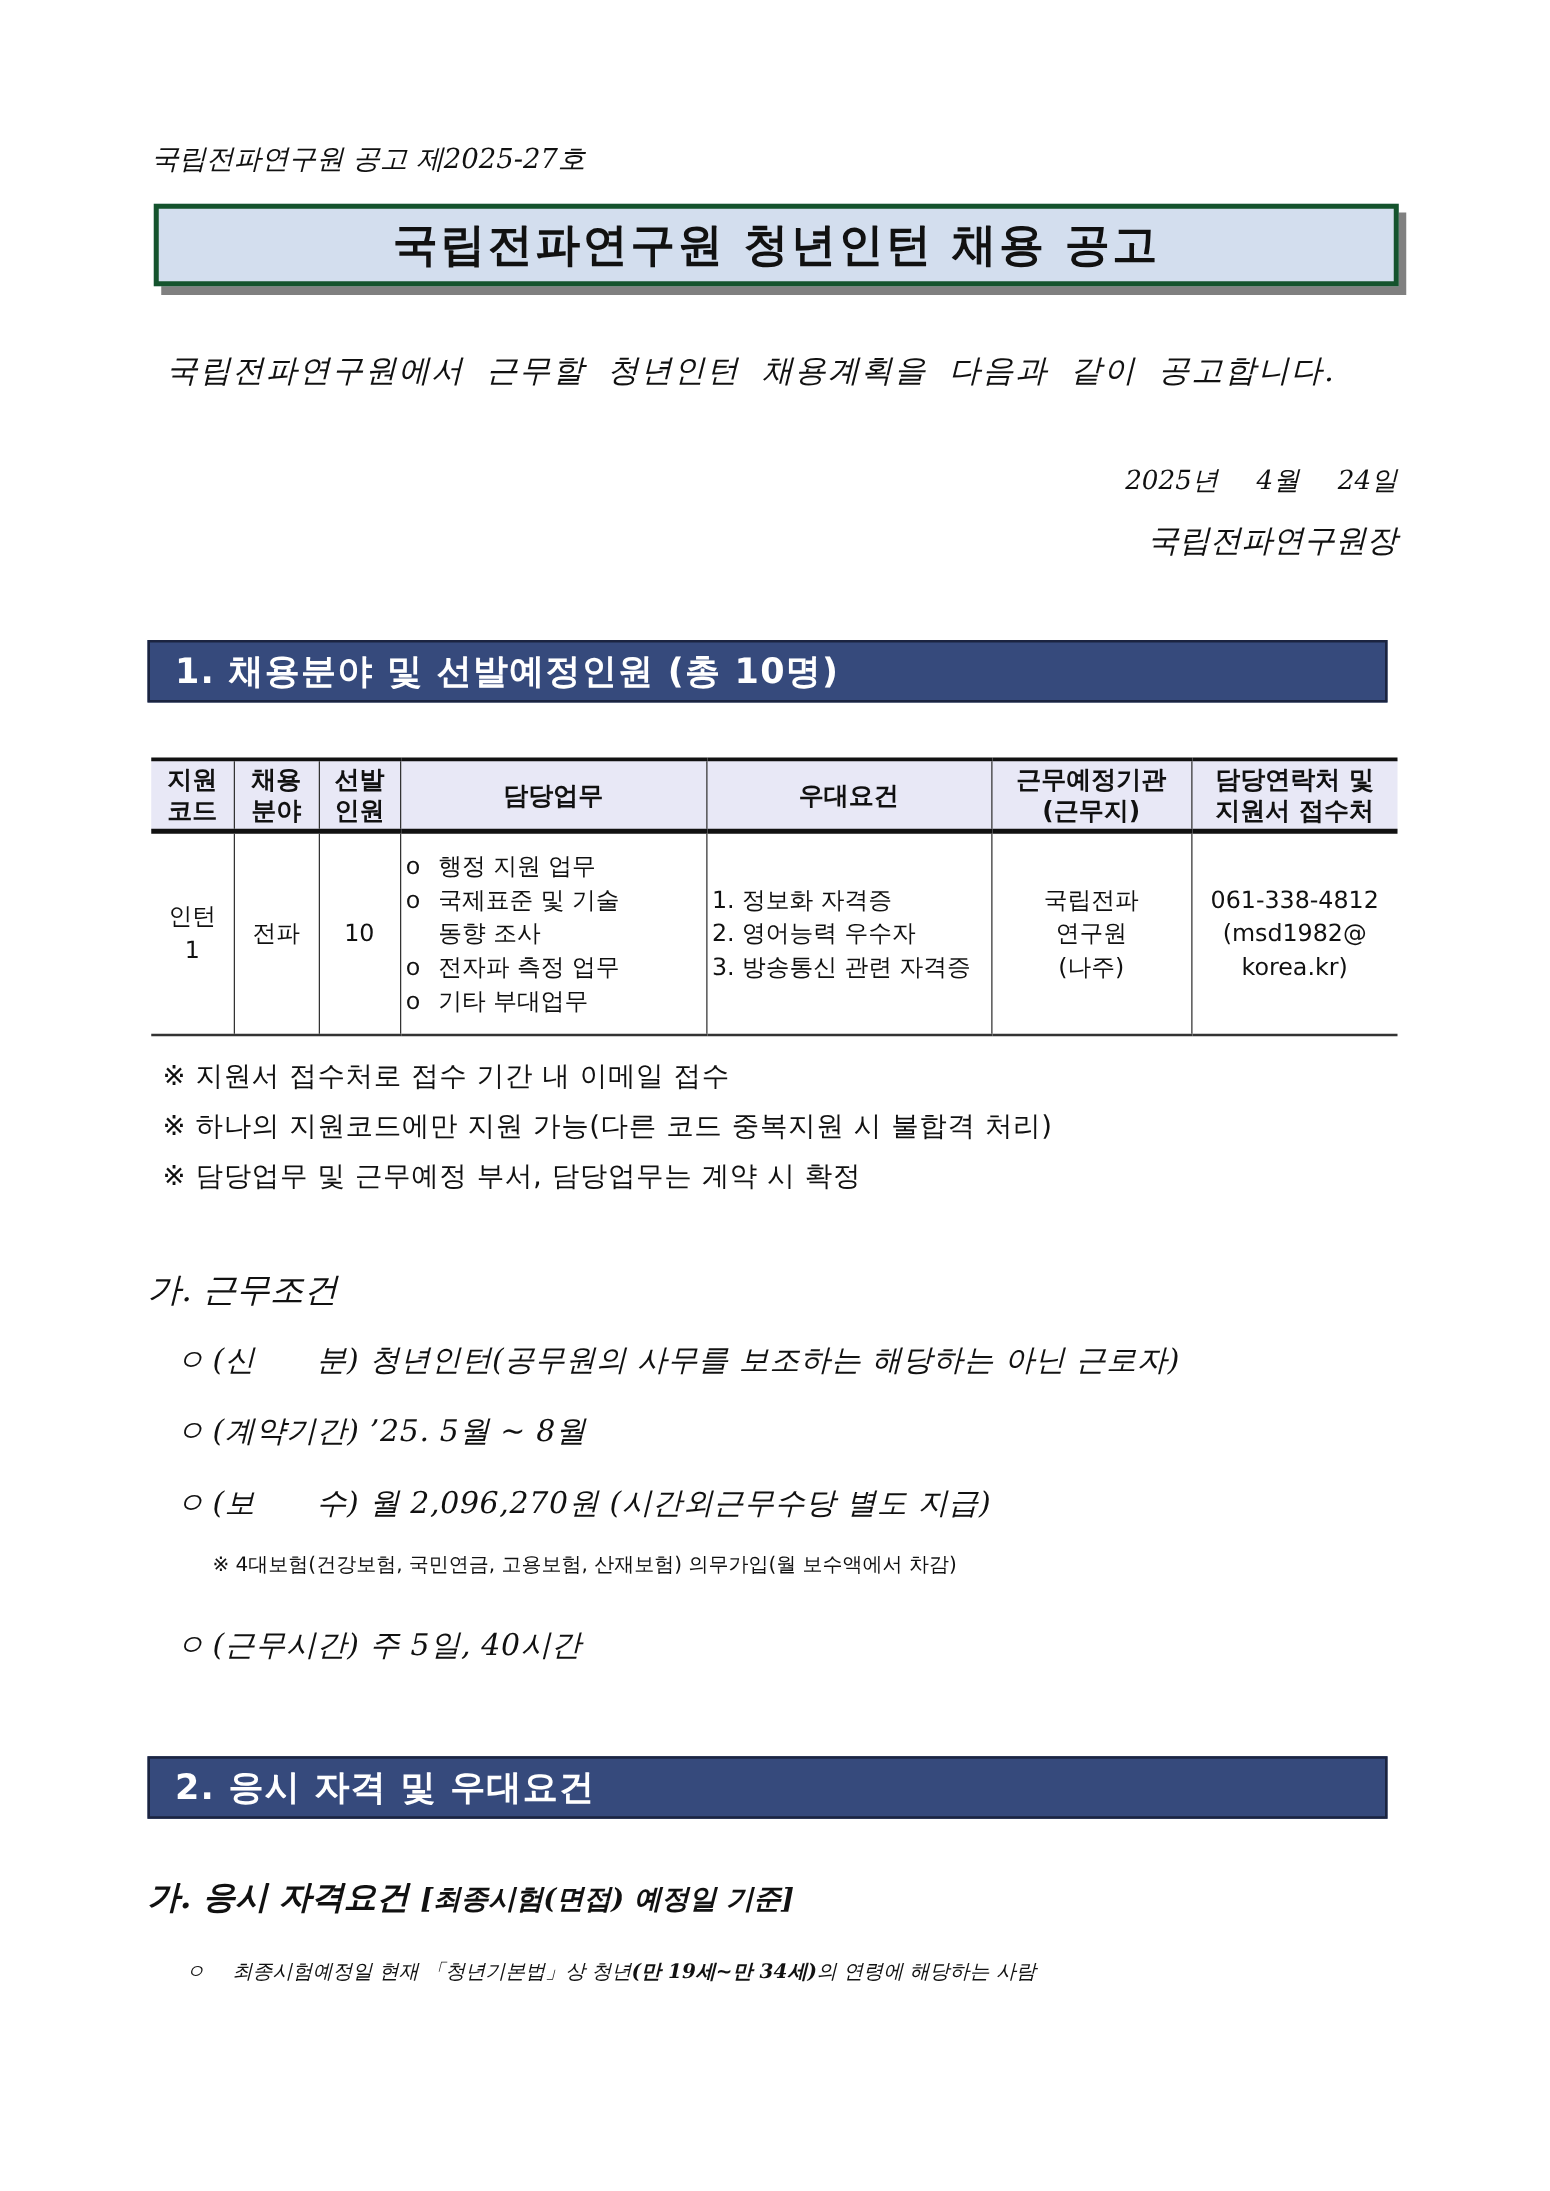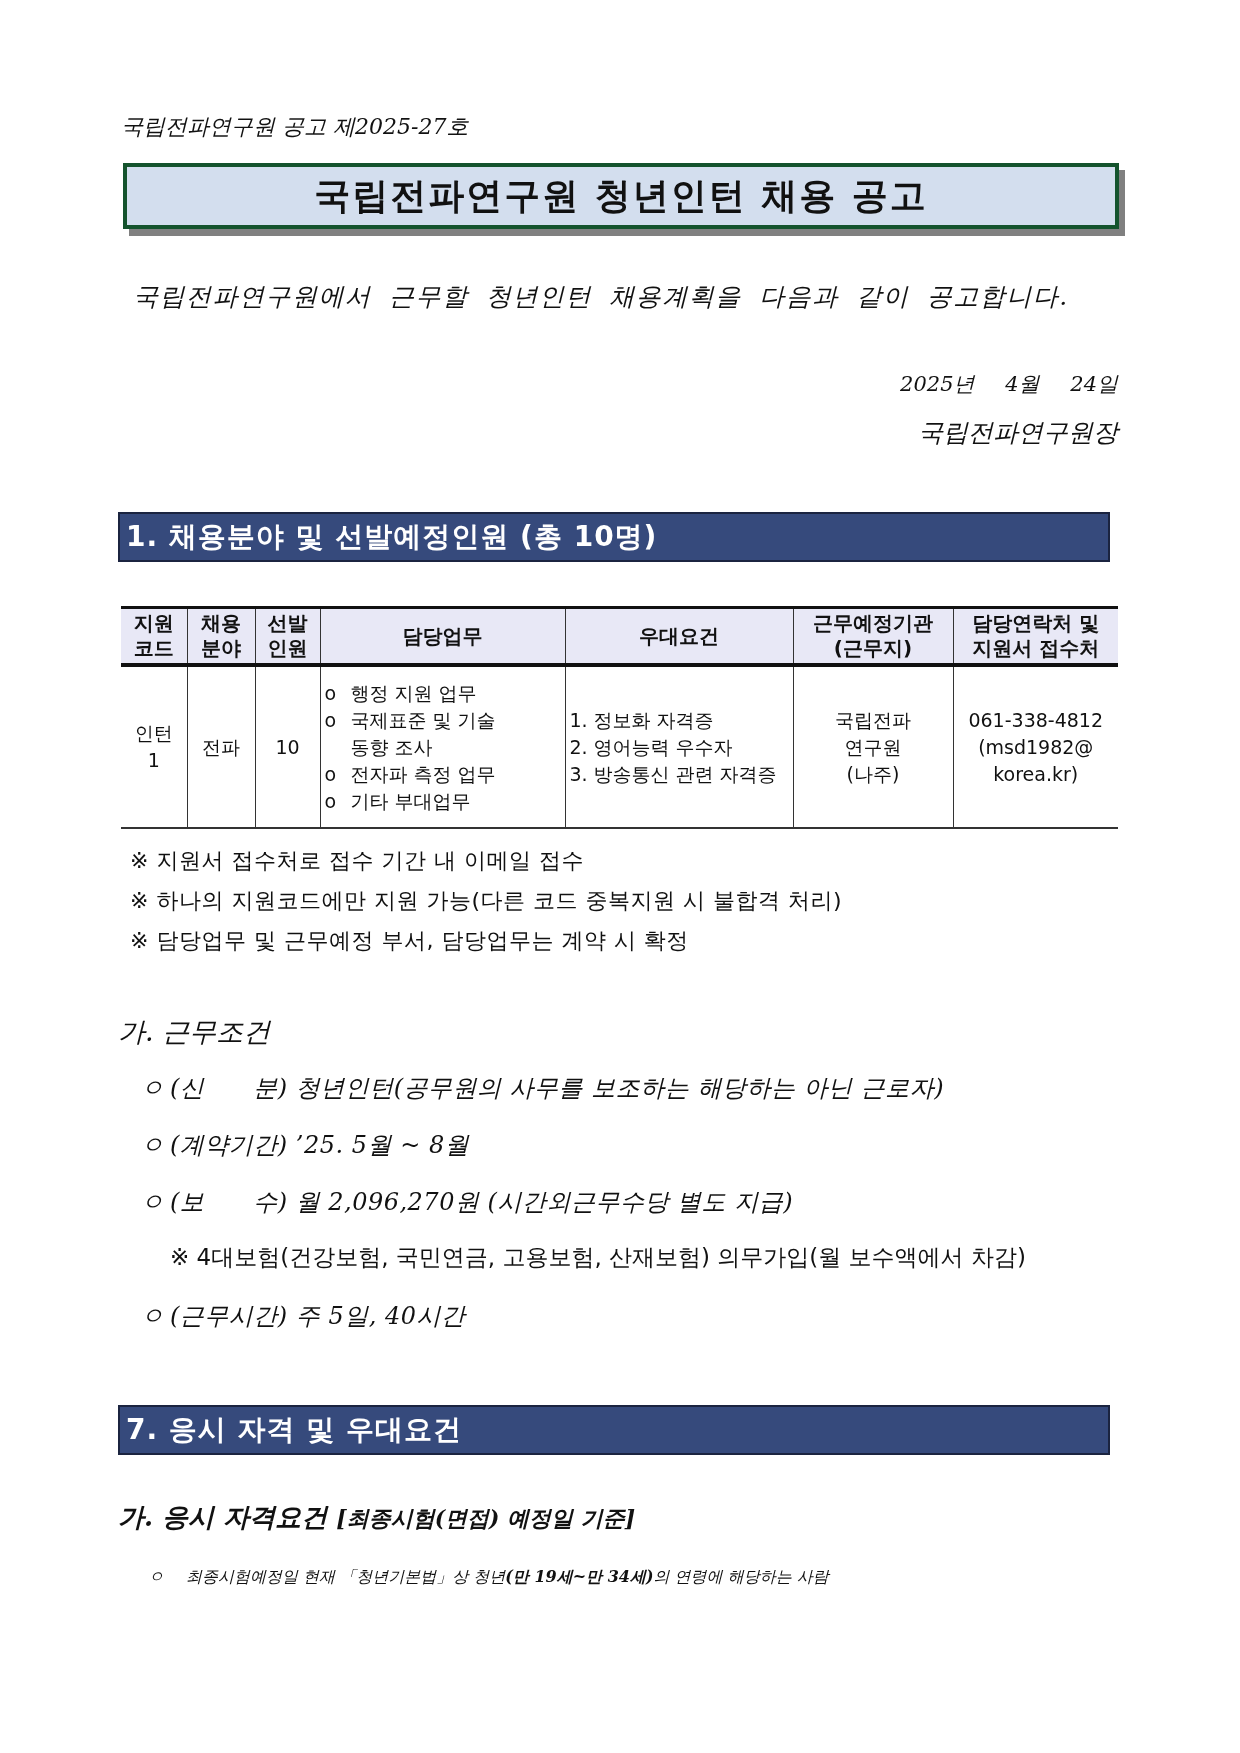--- a/index.html
+++ b/index.html
@@ -19,21 +19,21 @@
   }
 
   .intro { left: 133px; top: 280px; font-size: 25px; letter-spacing: 1.5px; word-spacing: 8px; }
   .date { right: 122px; top: 370px; font-size: 21px; word-spacing: 24px; margin-left: 28px; }
   .signer { right: 122px; top: 416px; font-size: 25px; }
 
   .section-bar {
     left: 118px; width: 992px; height: 50px;
     background: #364a7c; border: 2px solid #1b2440;
     color: #ffffff; font-weight: bold; font-size: 28px;
-    display: flex; align-items: center; padding-left: 6px; box-sizing: border-box;
+    display: flex; align-items: center; padding-left: 20px; box-sizing: border-box;
     letter-spacing: 1px;
   }
 
   table.rt {
     position: absolute; left: 121px; top: 606px; width: 997px;
     border-collapse: collapse; table-layout: fixed;
     font-size: 19px;
   }
   table.rt th {
     background: #e8e8f6; font-weight: bold; font-size: 20px; line-height: 25px;
@@ -53,21 +53,21 @@
   .duty-line .bul { width: 26px; flex: none; }
   .cont { padding-left: 26px; }
   .pref-line { display: flex; }
   .pref-line .num { width: 24px; flex: none; }
 
   .note { left: 130px; font-size: 22px; letter-spacing: 0.5px; }
 
   .sub-h { left: 118px; font-size: 27px; }
   .cond { left: 140px; font-size: 24px; letter-spacing: 0.5px; }
   .cond .bul { display: inline-block; width: 30px; }
-  .cond-note { left: 170px; font-size: 23px; }
+  .cond-note { left: 170px; font-size: 16px; }
 
   .sub-h2 { left: 118px; top: 1500px; font-size: 26px; font-weight: bold; }
   .sub-h2 .small { font-size: 22px; font-weight: bold; }
   .qual { left: 148px; top: 1552px; font-size: 16px; line-height: 50px; width: 980px; }
   .qual .bul { display: inline-block; width: 38px; }
   .qual b { font-weight: bold; }
 </style>
 </head>
 <body>
 
@@ -151,17 +151,17 @@
 <div class="abs sans note" style="top:926px;">※ 담당업무 및 근무예정 부서, 담당업무는 계약 시 확정</div>
 
 <div class="abs serif sub-h" style="top:1014px;">가. 근무조건</div>
 
 <div class="abs serif cond" style="top:1072px;"><span class="bul">ㅇ</span><span style="white-space:pre">(신      분) 청년인턴(공무원의 사무를 보조하는 해당하는 아닌 근로자)</span></div>
 <div class="abs serif cond" style="top:1129px;"><span class="bul">ㅇ</span><span>(계약기간) ’25. 5월 ~ 8월</span></div>
 <div class="abs serif cond" style="top:1186px;"><span class="bul">ㅇ</span><span style="white-space:pre">(보      수) 월 2,096,270원 (시간외근무수당 별도 지급)</span></div>
 <div class="abs sans cond-note" style="top:1242px;">※ 4대보험(건강보험, 국민연금, 고용보험, 산재보험) 의무가입(월 보수액에서 차감)</div>
 <div class="abs serif cond" style="top:1300px;"><span class="bul">ㅇ</span><span>(근무시간) 주 5일, 40시간</span></div>
 
-<div class="abs sans section-bar" style="top:1405px;">7. 응시 자격 및 우대요건</div>
+<div class="abs sans section-bar" style="top:1405px;">2. 응시 자격 및 우대요건</div>
 
 <div class="abs serif sub-h2"><span>가. 응시 자격요건</span> <span class="small">[최종시험(면접) 예정일 기준]</span></div>
 
 <div class="abs serif qual"><span class="bul">ㅇ</span><span>최종시험예정일 현재 「청년기본법」상 청년</span><b>(만 19세~만 34세)</b><span>의 연령에 해당하는 사람</span></div>
 
 </body></html>

